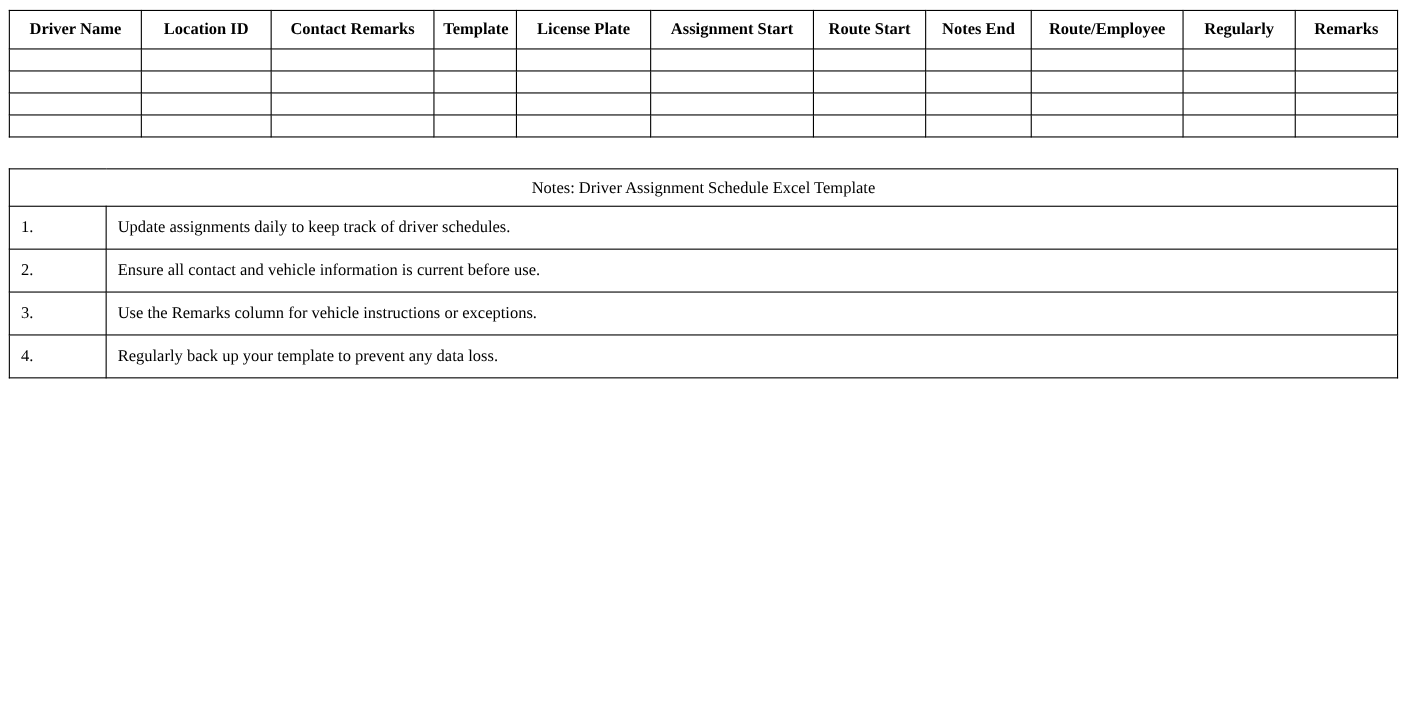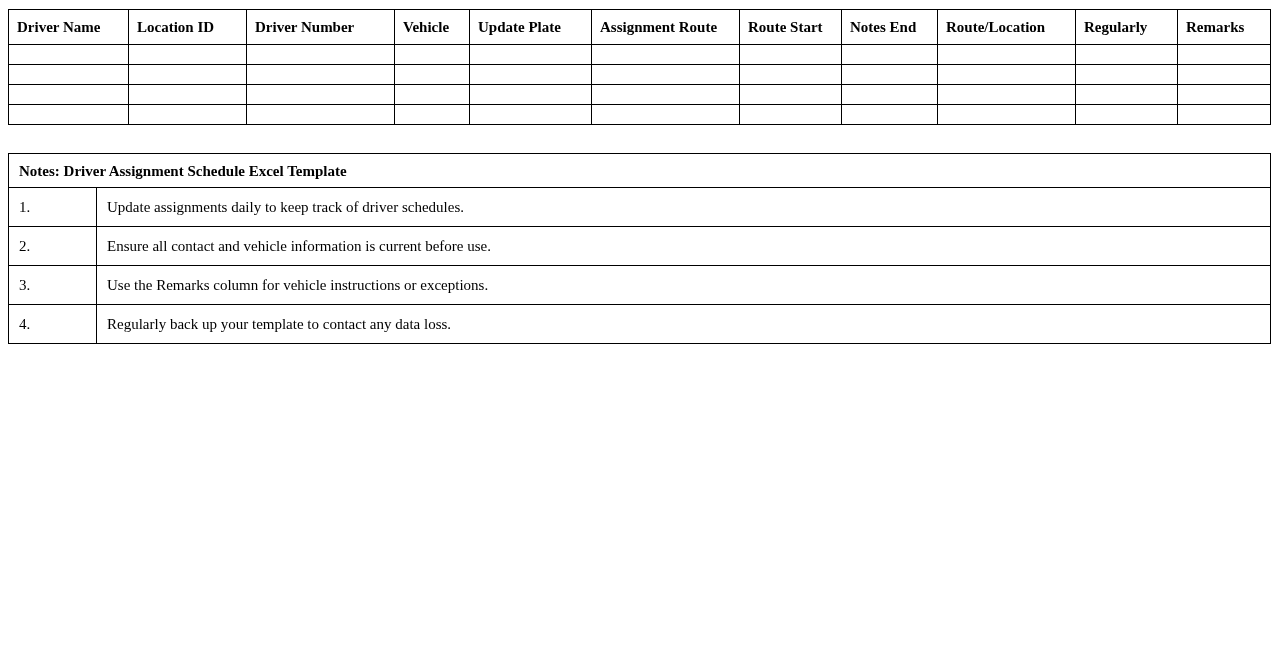--- a/index.html
+++ b/index.html
@@ -32,21 +32,21 @@
     table-layout: fixed;
     width: 1262px;
   }
   table.schedule th,
   table.schedule td {
     border: 1px solid #000000;
     padding: 0 8px;
     font-size: 15px;
     line-height: 1.2;
     vertical-align: middle;
-    text-align: left;
+    text-align: center;
     overflow: hidden;
     white-space: nowrap;
   }
   table.schedule th {
     font-weight: bold;
     height: 34px;
   }
   table.schedule td {
     height: 19px;
   }
@@ -65,22 +65,23 @@
   }
   table.notes td {
     border: 1px solid #000000;
     font-size: 15px;
     line-height: 1.2;
     vertical-align: middle;
     padding: 0 10px;
     height: 38px;
   }
   table.notes td.notes-title {
-    font-weight: bold;
+    font-weight: normal;
     height: 33px;
+    text-align: center;
   }
   td.note-num {
     width: 88px;
   }
   td.note-text {
     padding-left: 12px;
   }
 </style>
 </head>
 <body>
@@ -99,27 +100,27 @@
         <col style="width:102px">
         <col style="width:96px">
         <col style="width:138px">
         <col style="width:102px">
         <col style="width:93px">
       </colgroup>
       <thead>
         <tr>
           <th>Driver Name</th>
           <th>Location ID</th>
-          <th>Driver Number</th>
-          <th>Vehicle</th>
-          <th>Update Plate</th>
-          <th>Assignment Route</th>
+          <th>Contact Remarks</th>
+          <th>Template</th>
+          <th>License Plate</th>
+          <th>Assignment Start</th>
           <th>Route Start</th>
           <th>Notes End</th>
-          <th>Route/Location</th>
+          <th>Route/Employee</th>
           <th>Regularly</th>
           <th>Remarks</th>
         </tr>
       </thead>
       <tbody>
         <tr>
           <td></td>
           <td></td>
           <td></td>
           <td></td>
@@ -191,19 +192,19 @@
         <tr>
           <td class="note-num">2.</td>
           <td class="note-text">Ensure all contact and vehicle information is current before use.</td>
         </tr>
         <tr>
           <td class="note-num">3.</td>
           <td class="note-text">Use the Remarks column for vehicle instructions or exceptions.</td>
         </tr>
         <tr>
           <td class="note-num">4.</td>
-          <td class="note-text">Regularly back up your template to contact any data loss.</td>
+          <td class="note-text">Regularly back up your template to prevent any data loss.</td>
         </tr>
       </tbody>
     </table>
   </div>
 
 </div>
 
 </body></html>

